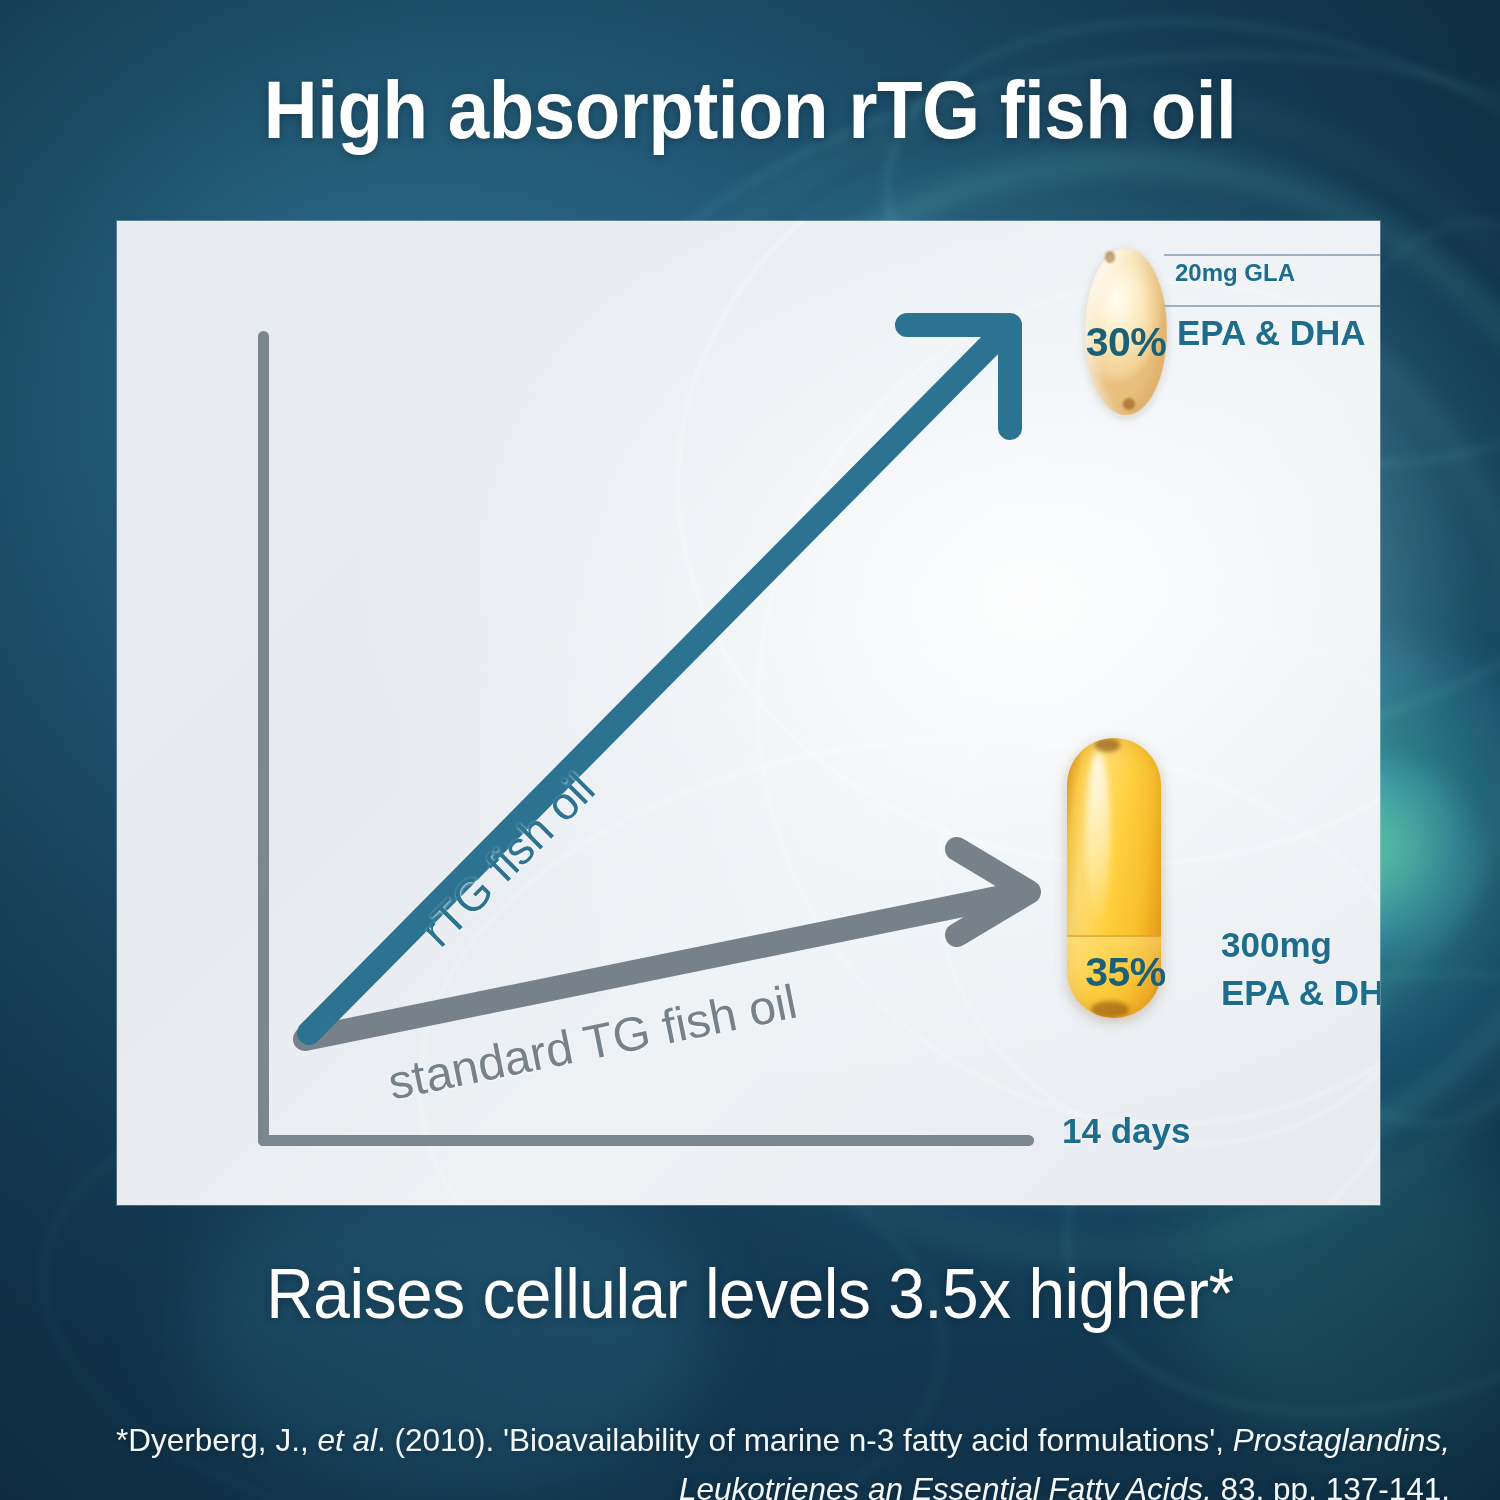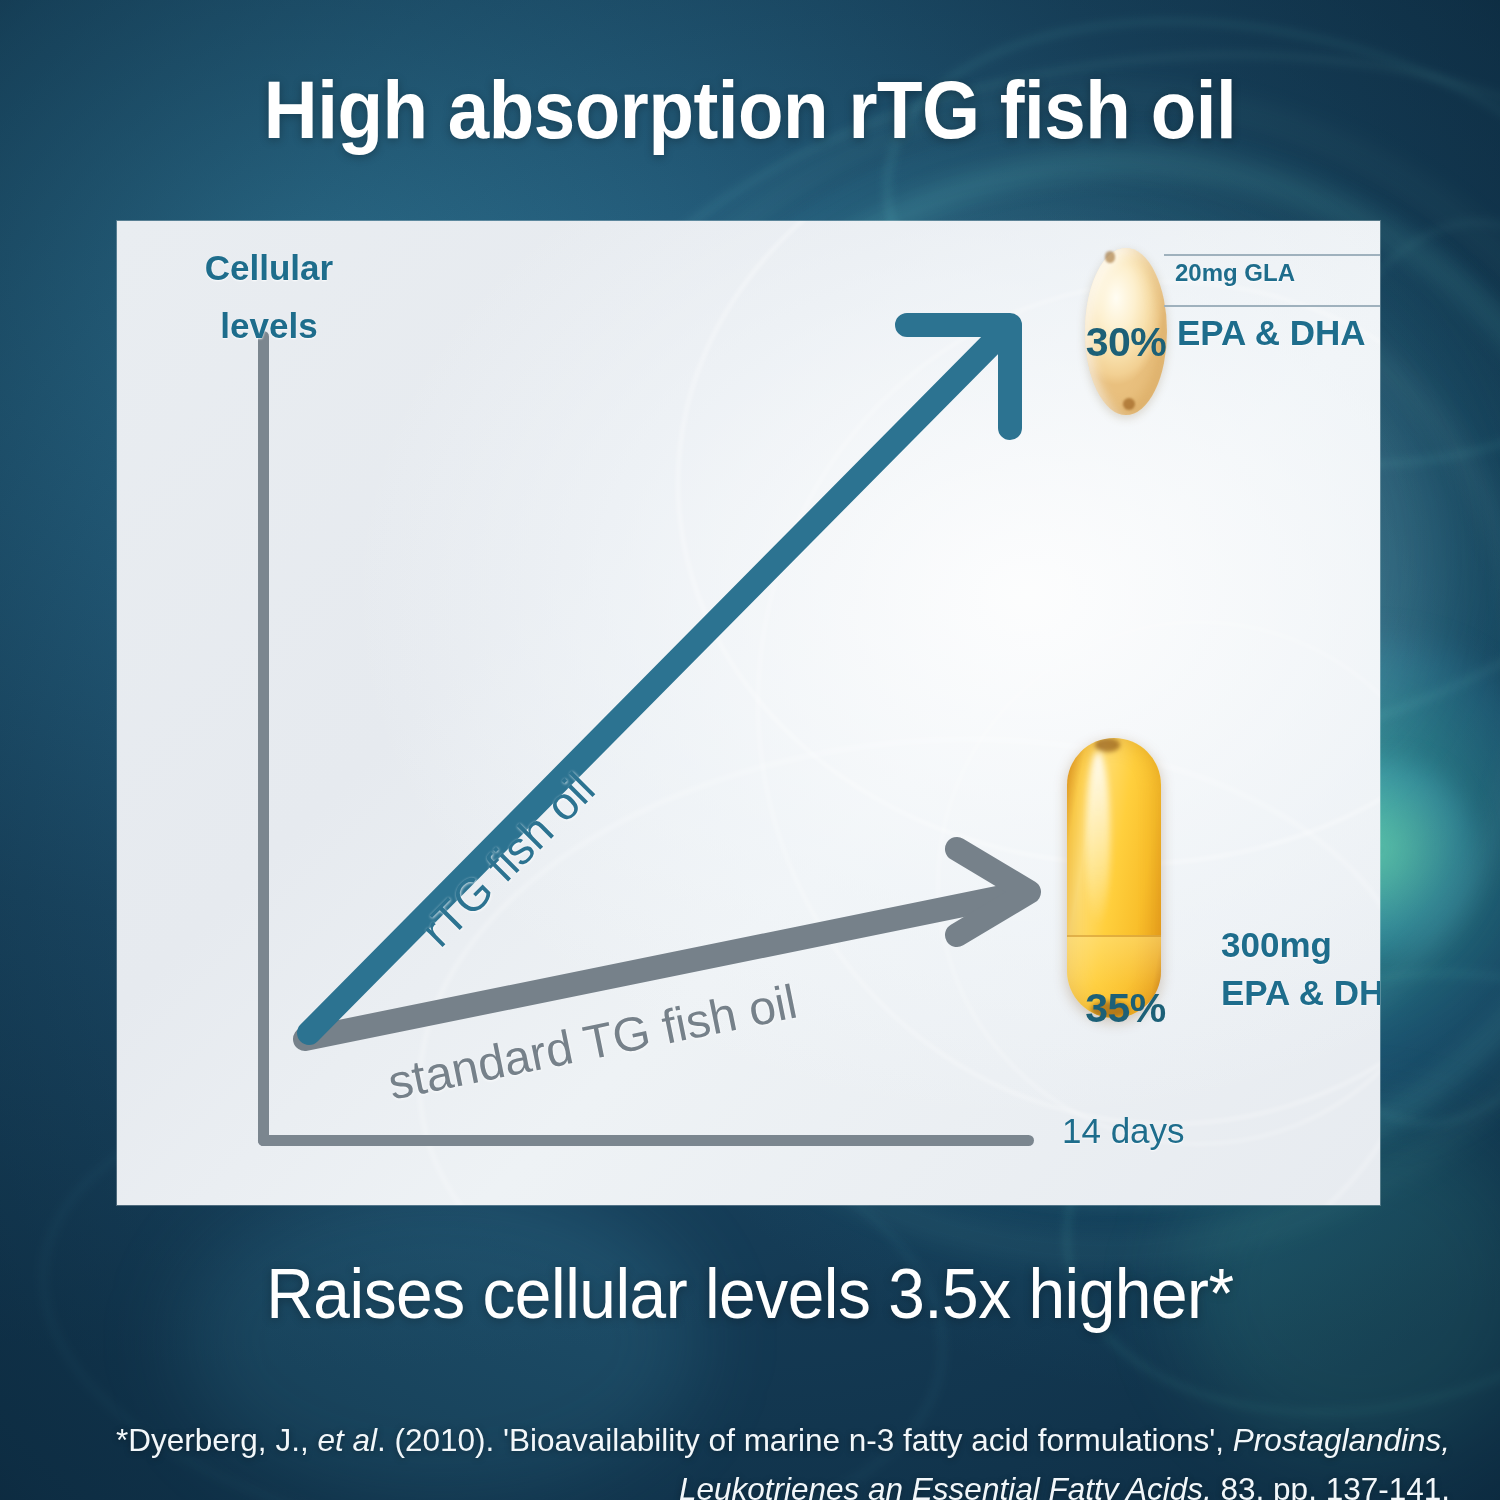--- a/index.html
+++ b/index.html
@@ -167,21 +167,21 @@
     font-weight: 700;
     line-height: 58px;
     text-align: center;
     text-shadow: 0 1px 2px rgba(255,255,255,0.9);
   }
   #x-axis-label {
     position: absolute;
     left: 945px; top: 890px;
     color: #1e6d8c;
     font-size: 35px;
-    font-weight: 400;
+    font-weight: 700;
     white-space: nowrap;
     text-shadow: 0 1px 2px rgba(255,255,255,0.9);
   }
 
   
   .arrow-svg {
     position: absolute;
     left: 0; top: 0;
     width: 1263px; height: 984px;
     overflow: visible;
@@ -293,21 +293,21 @@
   }
   .cap-bot-cap-dark-bot {
     position: absolute; left: 26%; bottom: 0;
     width: 40%; height: 6%;
     border-radius: 50%;
     background: rgba(120,62,8,0.5);
     filter: blur(2px);
   }
   #pct-bottom {
     position: absolute;
-    left: 950px; top: 764px;
+    left: 950px; top: 728px;
     width: 117px;
     text-align: center;
     font-size: 41px;
     font-weight: 700;
     color: #1c6077;
     letter-spacing: -0.5px;
     z-index: 4;
   }
 
   
@@ -357,21 +357,20 @@
   <div id="panel">
 
     <div class="panel-sheen ps1"></div>
     <div class="panel-sheen ps2"></div>
     <div class="panel-sheen ps3"></div>
     <div class="panel-sheen ps4"></div>
 
     <div class="axis" id="axis-y"></div>
     <div class="axis" id="axis-x"></div>
 
-    <div id="y-axis-label">Cellular levels</div>
 
     <div id="x-axis-label">14 days</div>
 
     <svg class="arrow-svg" viewBox="0 0 1263 984">
 
       <g>
         <line x1="188" y1="818" x2="905" y2="672" stroke="#76818a" stroke-width="24" stroke-linecap="round"></line>
         <path d="M 840 628 L 912 671 L 840 714" fill="none" stroke="#76818a" stroke-width="24" stroke-linecap="round" stroke-linejoin="round"></path>
       </g>
 

